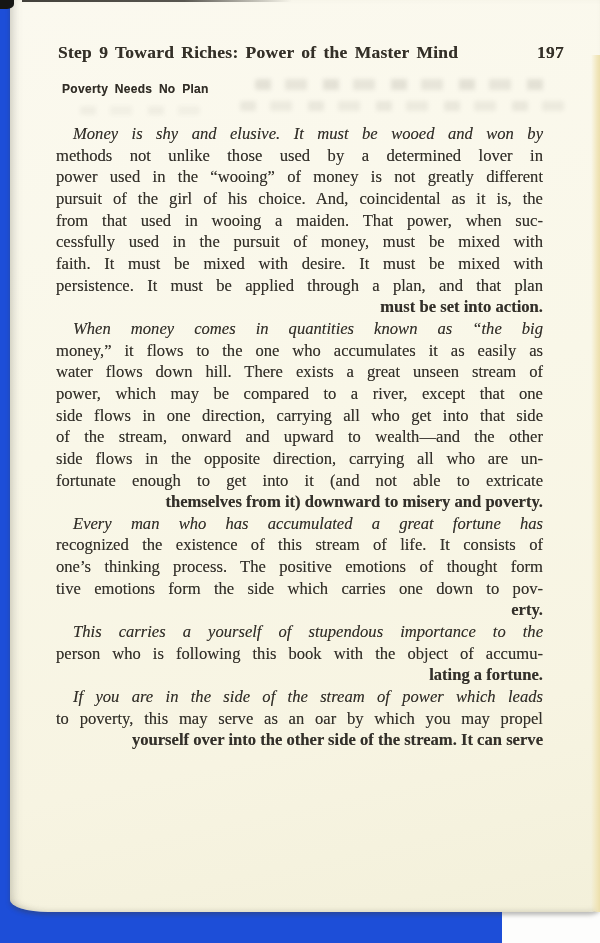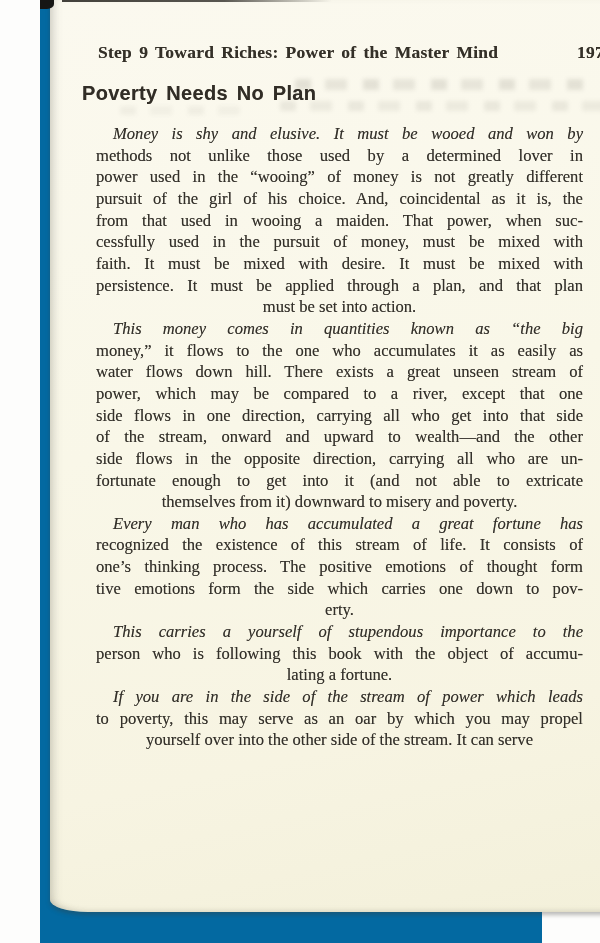--- a/index.html
+++ b/index.html
@@ -8,22 +8,21 @@
     background: #fdfdfc;
     width: 600px;
     height: 943px;
     overflow: hidden;
     font-family: "Liberation Serif", serif;
   }
   .stage {
     position: relative;
     width: 502px;
     height: 943px;
-    background: #0369a1;
-    margin-left: 40px;
+    background: #1d4ed8;
   }
   
   .page {
     position: absolute;
     left: 10px;
     top: 0;
     width: 590px;
     height: 912px;
     background:
       linear-gradient(168deg, #fbf9ef 0%, #f9f7e8 45%, #f7f4e2 78%, #f3f0da 100%);
@@ -90,25 +89,25 @@
     font-size: 17.5px;
     letter-spacing: 0.25px;
     word-spacing: 2.5px;
     color: #343028;
     text-shadow: 0 0 0.5px rgba(52,48,40,0.55);
     white-space: nowrap;
   }
   
   .section-heading {
     position: absolute;
-    left: 32px;
+    left: 52px;
     top: 82px;
     font-family: "Liberation Sans", sans-serif;
     font-weight: bold;
-    font-size: 20px;
+    font-size: 12px;
     letter-spacing: 0.3px;
     word-spacing: 3px;
     color: #31
 2d26;
     color: #312d26;
     text-shadow: 0 0 0.5px rgba(49,45,38,0.5);
     white-space: nowrap;
   }
   
   .body-text {
@@ -120,21 +119,21 @@
     font-size: 16.6px;
     line-height: 21.65px;
     color: #33302a;
     text-shadow: 0 0 0.45px rgba(51,48,42,0.5);
   }
   .body-text .line { white-space: normal; }
   .body-text .line.justify {
     text-align: justify;
     text-align-last: justify;
   }
-  .body-text .line.last { text-align: center; }
+  .body-text .line.last { text-align: right; font-weight: bold; }
   .body-text .line.first { text-indent: 17px; font-style: italic; }
 </style>
 </head>
 <body>
 
 <div class="stage">
   <div class="page">
 
     <div class="right-band"></div>
 
@@ -152,21 +151,21 @@
     <div class="body-text">
         <div class="line first justify">Money is shy and elusive. It must be wooed and won by</div>
         <div class="line justify">methods not unlike those used by a determined lover in</div>
         <div class="line justify">power used in the “wooing” of money is not greatly different</div>
         <div class="line justify">pursuit of the girl of his choice. And, coincidental as it is, the</div>
         <div class="line justify">from that used in wooing a maiden. That power, when suc-</div>
         <div class="line justify">cessfully used in the pursuit of money, must be mixed with</div>
         <div class="line justify">faith. It must be mixed with desire. It must be mixed with</div>
         <div class="line justify">persistence. It must be applied through a plan, and that plan</div>
         <div class="line last">must be set into action.</div>
-        <div class="line first justify">This money comes in quantities known as “the big</div>
+        <div class="line first justify">When money comes in quantities known as “the big</div>
         <div class="line justify">money,” it flows to the one who accumulates it as easily as</div>
         <div class="line justify">water flows down hill. There exists a great unseen stream of</div>
         <div class="line justify">power, which may be compared to a river, except that one</div>
         <div class="line justify">side flows in one direction, carrying all who get into that side</div>
         <div class="line justify">of the stream, onward and upward to wealth—and the other</div>
         <div class="line justify">side flows in the opposite direction, carrying all who are un-</div>
         <div class="line justify">fortunate enough to get into it (and not able to extricate</div>
         <div class="line last">themselves from it) downward to misery and poverty.</div>
         <div class="line first justify">Every man who has accumulated a great fortune has</div>
         <div class="line justify">recognized the existence of this stream of life. It consists of</div>

